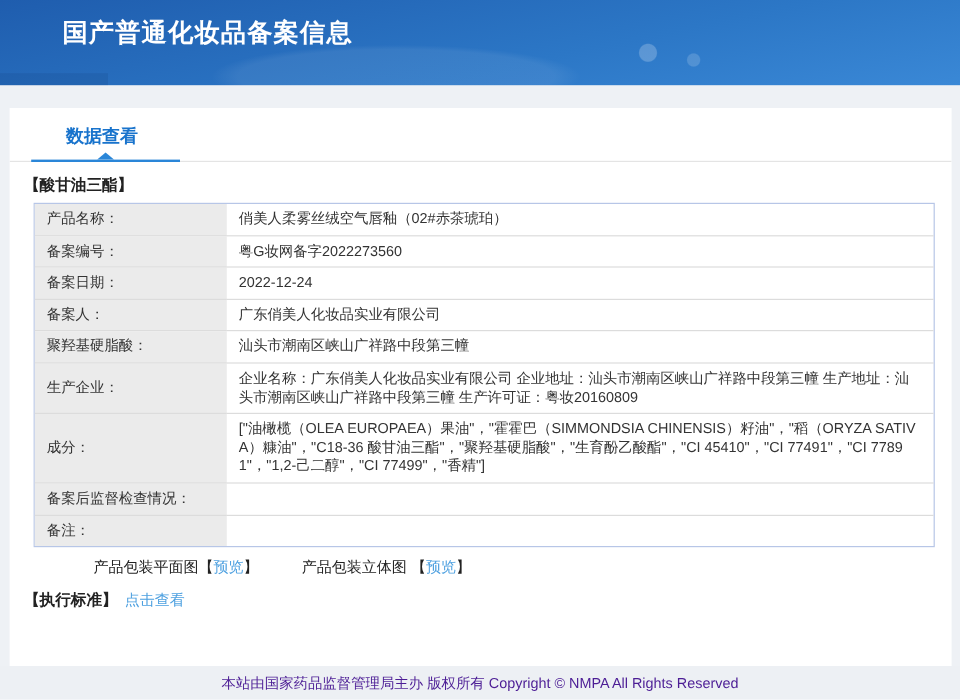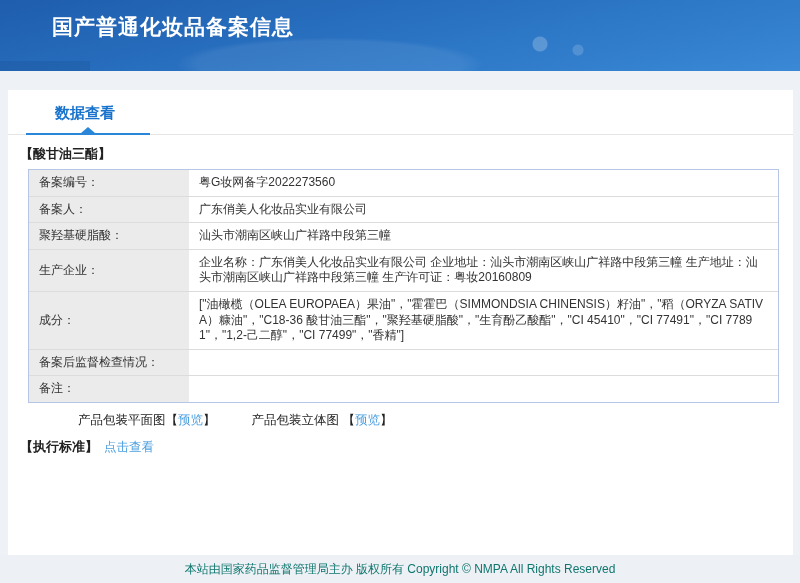--- a/index.html
+++ b/index.html
@@ -97,21 +97,21 @@
   .link { color: #4da0e0; cursor: pointer; text-decoration: none; }
   .inline-item { margin: 9px 0 0 12px; font-size: 13px; }
   .inline-item .ttl { font-weight: bold; color: #222; }
   .inline-item .link { margin-left: 6px; font-size: 12.5px; }
 
   
   .site-footer {
     flex: 0 0 28px; height: 28px;
     background: #edf0f4;
     display: flex; align-items: center; justify-content: center;
-    font-size: 12px; color: #0f766e;
+    font-size: 12px; color: #4c1d95;
   }
 </style>
 </head>
 <body>
 
 <header class="site-header">
   <div class="site-title">国产普通化妆品备案信息</div>
 </header>
 
 <main class="card">
@@ -120,22 +120,30 @@
     <span class="tab-active">数据查看</span>
     <span class="tab-underline">
         <span class="tri"></span>
       </span>
   </div>
 
   <div class="section-title">【酸甘油三酯】</div>
 
   <div class="ptable">
     <div class="trow">
+      <div class="tlabel">产品名称：</div>
+      <div class="tvalue">俏美人柔雾丝绒空气唇釉（02#赤茶琥珀）</div>
+    </div>
+    <div class="trow">
       <div class="tlabel">备案编号：</div>
       <div class="tvalue">粤G妆网备字2022273560</div>
+    </div>
+    <div class="trow">
+      <div class="tlabel">备案日期：</div>
+      <div class="tvalue">2022-12-24</div>
     </div>
     <div class="trow">
       <div class="tlabel">备案人：</div>
       <div class="tvalue">广东俏美人化妆品实业有限公司</div>
     </div>
     <div class="trow">
       <div class="tlabel">聚羟基硬脂酸：</div>
       <div class="tvalue">汕头市潮南区峡山广祥路中段第三幢</div>
     </div>
     <div class="trow">

